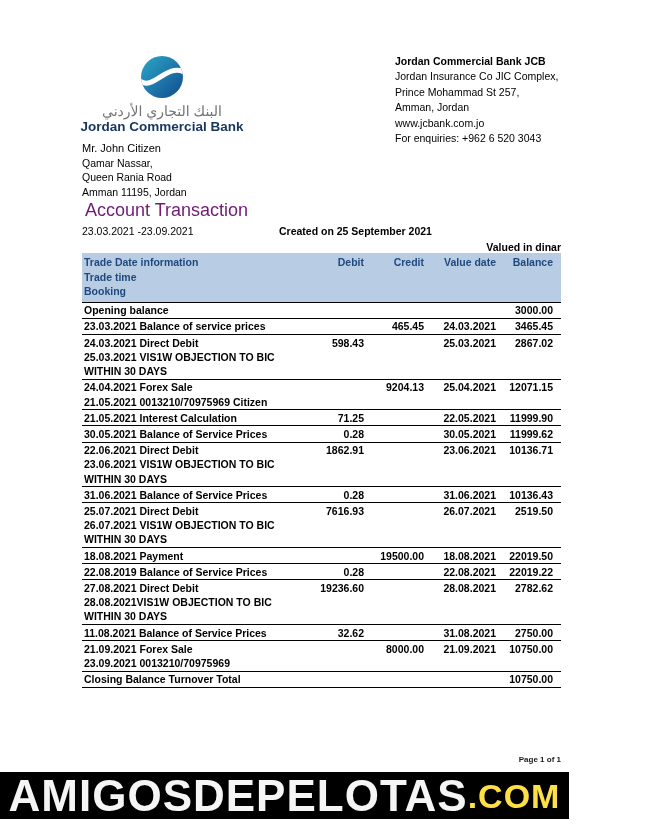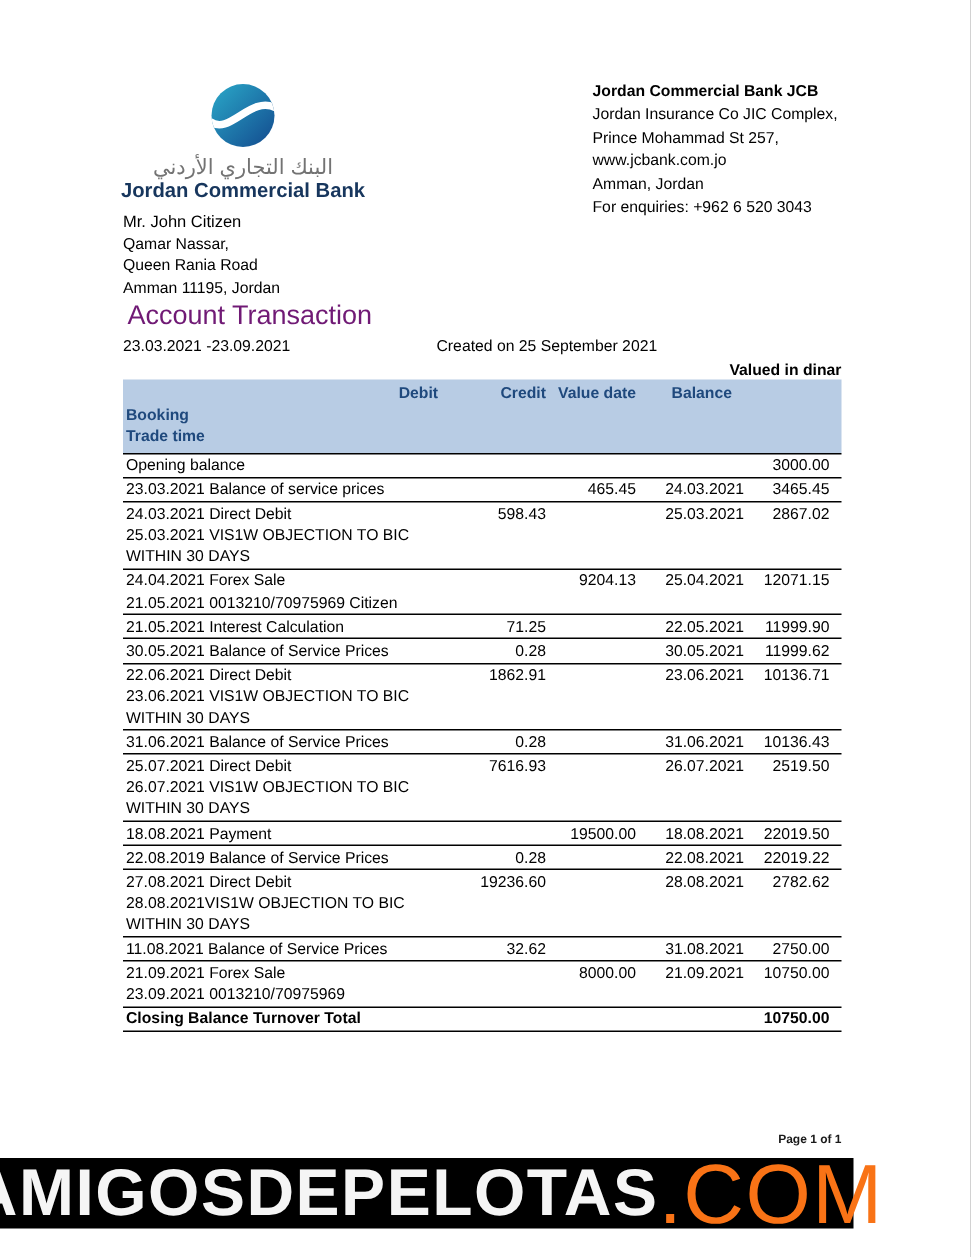--- a/index.html
+++ b/index.html
@@ -19,43 +19,43 @@
   .bank-info { position:absolute; left:395px; top:54px; width:175px; font-size:10.5px; line-height:15.4px; }
   .bank-info .bname { font-weight:bold; }
 
   
   .customer { position:absolute; left:82px; top:141px; font-size:10.5px; line-height:14.6px; }
   .customer .cname { font-weight:normal; font-size:11px; }
 
   
   .title { position:absolute; left:85px; top:200px; font-size:18px; color:#701a75; }
   .period   { position:absolute; left:82px;  top:225px; font-size:10.5px; }
-  .created  { position:absolute; left:291px; top:225px; font-size:10.5px; }
+  .created  { position:absolute; left:279px; top:225px; font-size:10.5px;font-weight:bold; }
   .valued   { position:absolute; right:86px; top:241px; font-size:10.5px; font-weight:bold; }
 
   
   .txtable { position:absolute; left:82px; top:253px; width:479px; font-size:10.5px; }
   .tline { display:grid; grid-template-columns:210px 72px 60px 72px 65px; line-height:14.2px; }
   .c { white-space:nowrap; }
   .c.desc { padding-left:2px; }
   .c.num  { text-align:right; }
   .c.bal  { padding-right:8px; }
   .thead { background:#b8cce4; color:#1f497d; font-weight:bold; padding:2px 0 3px; }
   .thead .tline { line-height:14.6px; }
-  .trow  { border-top:1px solid #000; padding:0.5px 0; }
+  .trow  { border-top:1px solid #000; padding:0.5px 0;font-weight:bold; }
   .trow.bold { font-weight:bold; border-bottom:1px solid #000; }
 
   
   .page-num { position:absolute; right:86px; top:755px; font-size:8px; font-weight:bold; color:#1a1a1a; }
   .watermark {
     position:absolute; left:0; top:772px; width:569px; height:47px; background:#000;
     display:flex; align-items:center; justify-content:center;
   }
   .watermark .wm-main   { color:#f5f5f5; font-size:44px; font-weight:bold; letter-spacing:1px; line-height:1; }
-  .watermark .wm-suffix { color:#f97316; font-size:56px; font-weight:normal; letter-spacing:1px; line-height:1; }
+  .watermark .wm-suffix { color:#fde047; font-size:34px; font-weight:bold; letter-spacing:1px; line-height:1; }
 </style>
 </head>
 <body>
 
 <div class="page">
 
   <div class="logo-block">
     <svg class="logo-mark" width="46" height="46" viewBox="0 0 46 46">
       <defs>
         <linearGradient id="lg" x1="0" y1="0" x2="1" y2="1">
@@ -70,54 +70,55 @@
       <path d="M1 27 C 14 37, 28 9, 45 18" stroke="#ffffff" stroke-width="5" fill="none" clip-path="url(#cp)"></path>
     </svg>
     <div class="logo-arabic">البنك التجاري الأردني</div>
     <div class="logo-english">Jordan Commercial Bank</div>
   </div>
 
   <div class="bank-info">
     <div class="bname">Jordan Commercial Bank JCB</div>
     <div>Jordan Insurance Co JIC Complex,</div>
     <div>Prince Mohammad St 257,</div>
+    <div>Amman, Jordan</div>
     <div>www.jcbank.com.jo</div>
-    <div>Amman, Jordan</div>
     <div>For enquiries: +962 6 520 3043</div>
   </div>
 
   <div class="customer">
     <div class="cname">Mr. John Citizen</div>
     <div>Qamar Nassar,</div>
     <div>Queen Rania Road</div>
     <div>Amman 11195, Jordan</div>
   </div>
 
   <div class="title">Account Transaction</div>
   <div class="period">23.03.2021 -23.09.2021</div>
   <div class="created">Created on 25 September 2021</div>
   <div class="valued">Valued in  dinar</div>
 
   <div class="txtable">
     <div class="thead">
       <div class="tline">
+        <div class="c desc">Trade Date information</div>
         <div class="c num">Debit</div>
         <div class="c num">Credit</div>
         <div class="c num">Value date</div>
         <div class="c num bal">Balance</div>
       </div>
       <div class="tline">
-        <div class="c desc">Booking</div>
+        <div class="c desc">Trade time</div>
         <div class="c"></div>
           <div class="c"></div>
           <div class="c"></div>
           <div class="c"></div>
       </div>
       <div class="tline">
-        <div class="c desc">Trade time</div>
+        <div class="c desc">Booking</div>
         <div class="c"></div>
           <div class="c"></div>
           <div class="c"></div>
           <div class="c"></div>
       </div>
     </div>
     <div>
         <div class="trow">
           <div class="tline">
             <div class="c desc">Opening balance</div>

